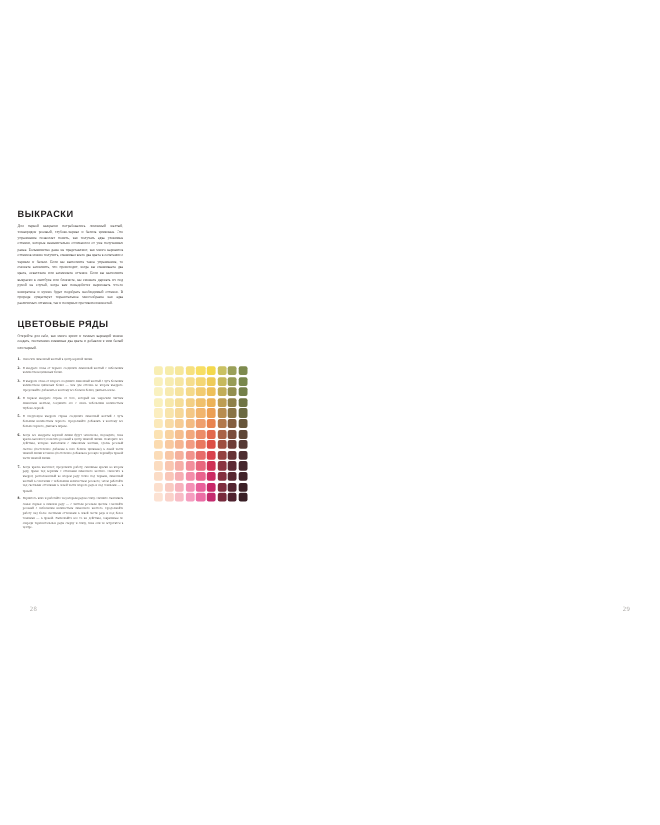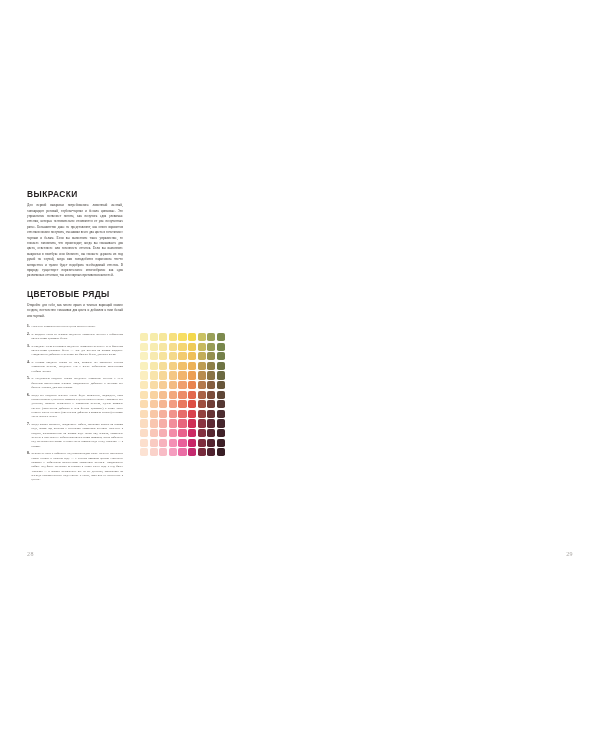--- a/index.html
+++ b/index.html
@@ -34,21 +34,21 @@
     font-size:3.35px;
     line-height:1.62;
     text-align:justify;
     color:#3a3632;
     margin:0;
     hyphens:auto;
   }
 
   
   #left-col{
-    position:absolute;left:27px;top:190px;width:96px;
+    position:absolute;left:16px;top:190px;width:96px;
   }
   #left-intro{margin-bottom:11px;}
 
   #ryady-head{margin-top:0;}
   #ryady-lead{margin-bottom:5px;}
 
   .steps{list-style:none;margin:0;padding:0;}
   .steps li{
     position:relative;
     font-size:2.85px;

